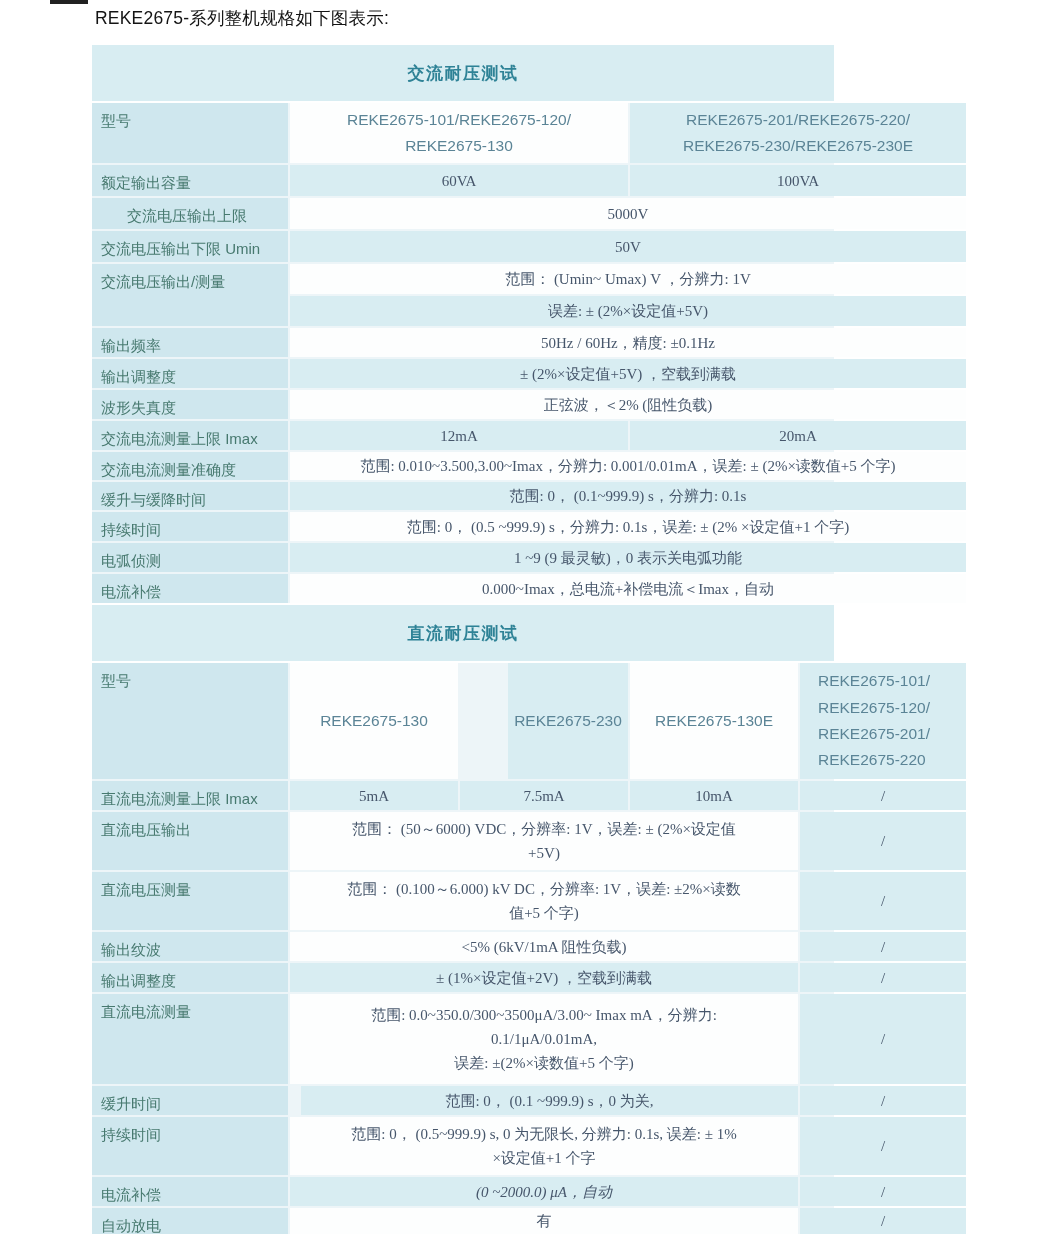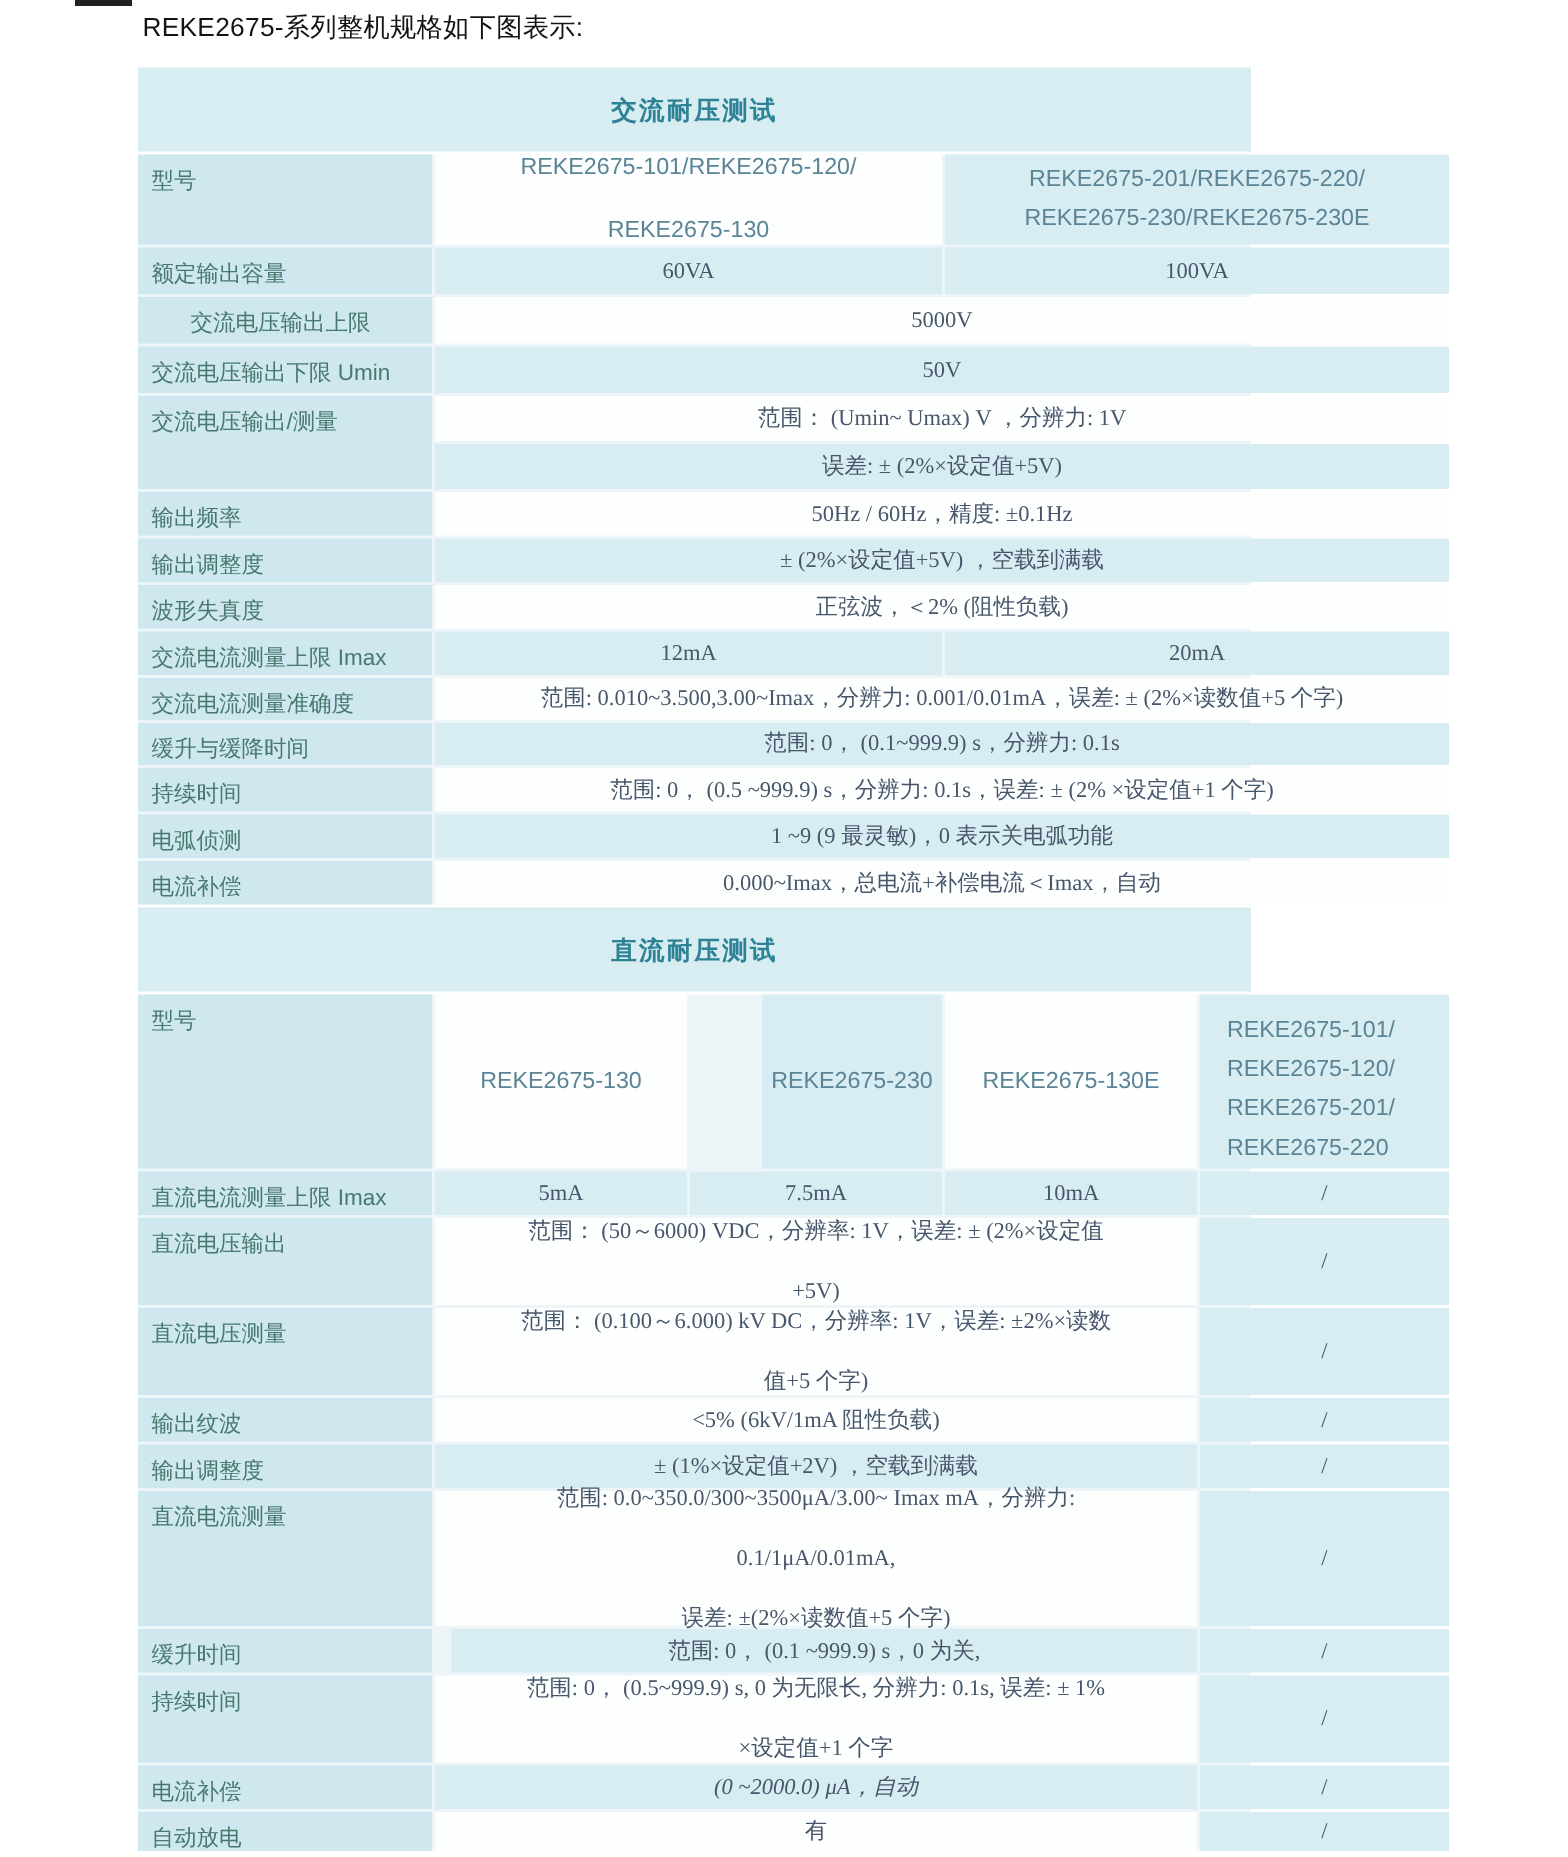--- a/index.html
+++ b/index.html
@@ -26,21 +26,21 @@
   .section-header{
     height:56px;background:var(--blue);display:flex;align-items:center;justify-content:center;
     color:var(--teal);font-weight:bold;font-size:17px;letter-spacing:1.5px;margin-bottom:2px;
   }
   .grid{display:grid;gap:2px;background:var(--line);margin-bottom:2px;}
   .cell{
     display:flex;flex-direction:column;justify-content:center;align-items:center;text-align:center;
     font-family:"Liberation Serif","DejaVu Serif",serif;font-size:15px;color:var(--valuetext);
     line-height:1.6;padding:0 4px;box-sizing:border-box;
   }
-  .cell.bgw{background:var(--white);gap:16px;}
+  .cell.bgw{background:var(--white);}
   .cell.bgb{background:var(--blue);}
   .cell.m{font-family:"Liberation Sans",sans-serif;color:var(--modeltext);font-size:15.5px;line-height:1.7;}
   .cell.left{align-items:flex-start;text-align:left;padding-left:18px;}
   .cell.label{
     background:var(--labelbg);font-family:"Liberation Sans",sans-serif;color:var(--labeltext);
     font-size:15px;justify-content:flex-start;align-items:flex-start;text-align:left;
     padding:7px 4px 0 9px;line-height:1.45;
   }
 </style>
 </head>
@@ -89,21 +89,21 @@
       <div class="cell bgb" style="grid-area: 14 / 2 / auto / span 4;">1 ~9 (9 最灵敏)，0 表示关电弧功能</div>
       <div class="cell label" style="grid-area: 15 / 1 / span 1;">电流补偿</div>
       <div class="cell bgw" style="grid-area: 15 / 2 / auto / span 4;">0.000~Imax，总电流+补偿电流＜Imax，自动</div>
     </div>
     <div class="section-header">直流耐压测试</div>
     <div class="grid" style="grid-template-columns: 196px 168px 168px 168px 166px; grid-template-rows: 116px 29px 58px 58px 29px 29px 90px 29px 58px 29px 26px;">
       <div class="cell label" style="grid-area: 1 / 1 / span 1;">型号</div>
       <div class="cell bgw m" style="grid-area: 1 / 2 / auto / span 1;">REKE2675-130</div>
       <div class="cell bgb m" style="grid-area: 1 / 3 / auto / span 1; margin-left: 48px;">REKE2675-230</div>
       <div class="cell bgw m" style="grid-area: 1 / 4 / auto / span 1;">REKE2675-130E</div>
-      <div class="cell bgb m left" style="grid-area: 1 / 5 / auto / span 1; justify-content: flex-end;">
+      <div class="cell bgb m left" style="grid-area: 1 / 5 / auto / span 1;">
         <div>REKE2675-101/</div>
         <div>REKE2675-120/</div>
         <div>REKE2675-201/</div>
         <div>REKE2675-220</div>
       </div>
       <div class="cell label" style="grid-area: 2 / 1 / span 1;">直流电流测量上限 Imax</div>
       <div class="cell bgb" style="grid-area: 2 / 2 / auto / span 1;">5mA</div>
       <div class="cell bgb" style="grid-area: 2 / 3 / auto / span 1;">7.5mA</div>
       <div class="cell bgb" style="grid-area: 2 / 4 / auto / span 1;">10mA</div>
       <div class="cell bgb" style="grid-area: 2 / 5 / auto / span 1;">/</div>

